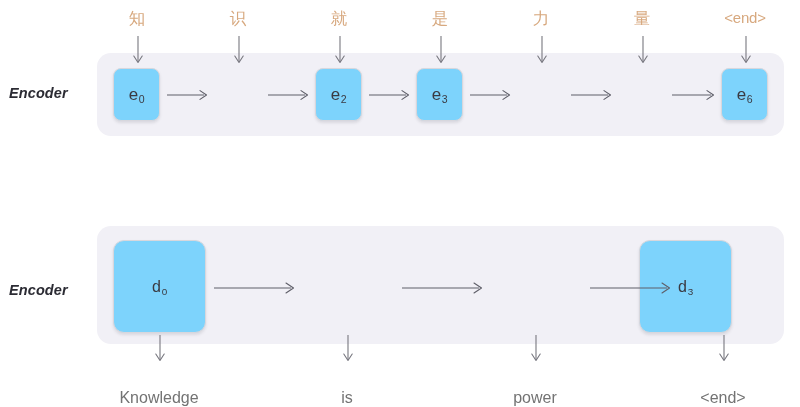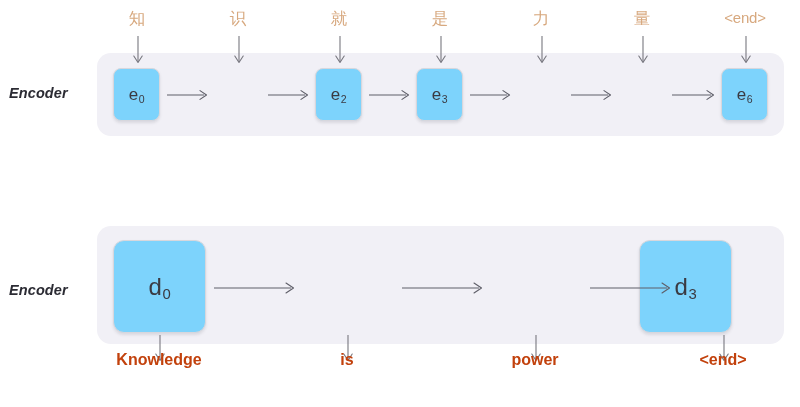--- a/index.html
+++ b/index.html
@@ -66,42 +66,42 @@
     font-size: 0.62em;
     line-height: 0;
     vertical-align: baseline;
     position: relative;
     top: 0.32em;
     left: 0.5px;
   }
 
   .enc-cell { top: 68px; width: 47px; height: 53px; border-radius: 8px; }
   .dec-cell { top: 240px; width: 93px; height: 93px; border-radius: 11px; }
-  .dec-cell .cell-text { font-size: 24px; }
+  .dec-cell .cell-text { font-size: 16px; }
 
   
   .token {
     position: absolute;
     top: 10px;
     color: #d7a87e;
     font-size: 16.5px;
     line-height: 1;
     white-space: nowrap;
     text-align: center;
     transform: translateX(-50%);
   }
   .token.latin { font-size: 15px; font-weight: 500; letter-spacing: -0.2px; }
 
   
   .output {
     position: absolute;
-    top: 352px;
-    color: #c2410c;
+    top: 390px;
+    color: #737373;
     font-size: 16px;
-    font-weight: 700;
+    font-weight: 400;
     line-height: 1;
     white-space: nowrap;
     transform: translateX(-50%);
   }
 
   
   .arrow-svg {
     position: absolute;
     overflow: visible;
     pointer-events: none;

